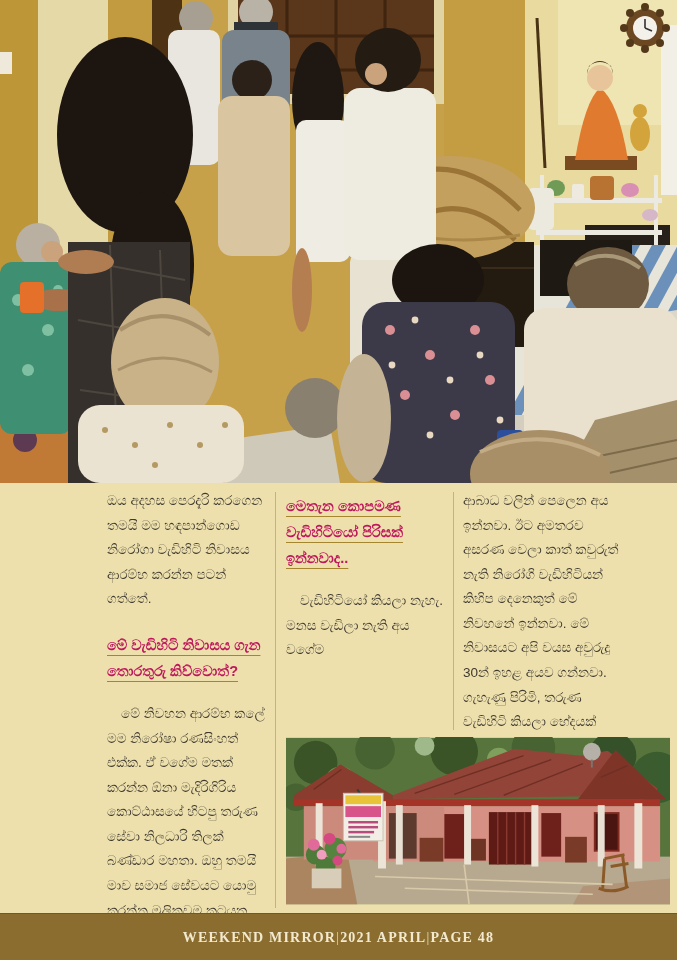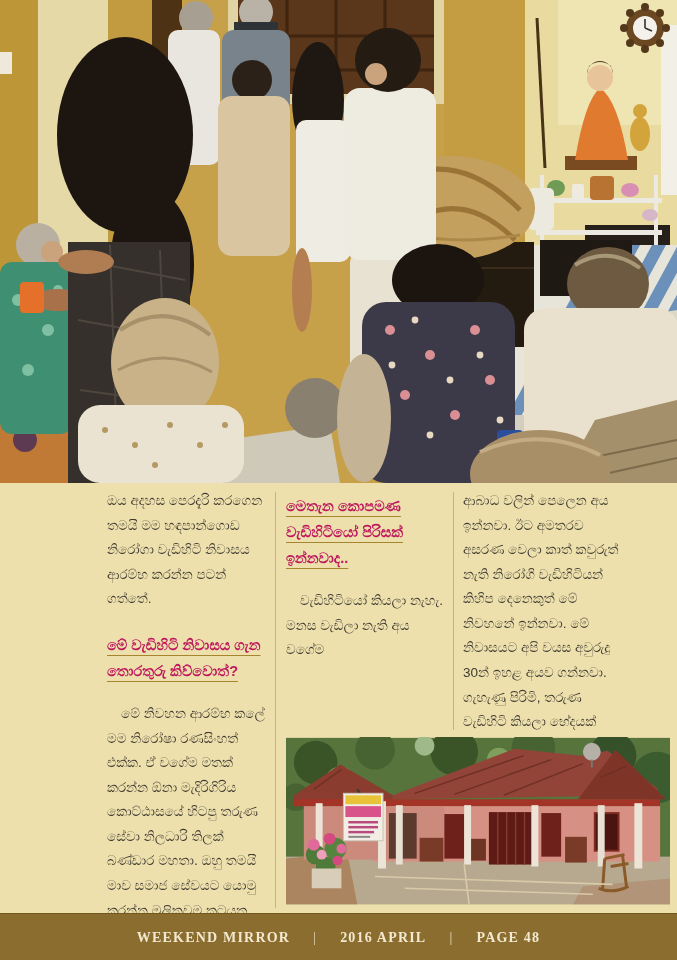--- a/index.html
+++ b/index.html
@@ -17,21 +17,21 @@
   .col p{margin:0 0 20px 0;}
   .col p.indent{text-indent:14px;}
   .subhead{margin:4px 0 18px 0;font-size:14.5px;font-weight:bold;color:#be185d;
            line-height:1.8;text-decoration:underline;text-decoration-color:#a5862e;
            text-underline-offset:5px;}
   .vdivider{position:absolute;width:1px;background:#c5b377;}
   #divider1{left:275px;top:492px;height:416px;}
   #divider2{left:453px;top:492px;height:238px;}
   .footer{position:absolute;left:0;top:913px;width:677px;height:47px;background:#8b6d2f;
           border-top:1px solid #73591f;display:flex;align-items:center;justify-content:center;
-          gap:23px;color:#f2e9cf;font-family:"Liberation Serif",serif;font-weight:bold;
+          gap:0;color:#f2e9cf;font-family:"Liberation Serif",serif;font-weight:bold;
           font-size:14px;letter-spacing:1.2px;}
   .footer .sep{font-weight:normal;opacity:.85;}
 </style>
 </head>
 <body>
 
 <div class="page">
 
   <div class="photo" id="main-photo">
     <svg width="677" height="483" viewBox="0 0 677 483" xmlns="http://www.w3.org/2000/svg">
@@ -355,18 +355,18 @@
         <line x1="90" y1="140" x2="330" y2="148"></line>
         <line x1="120" y1="152" x2="310" y2="158"></line>
         <line x1="180" y1="128" x2="185" y2="168"></line>
       </g>
     </svg>
   </div>
 
   <div class="footer">
     <span>WEEKEND MIRROR</span>
     <span class="sep">|</span>
-    <span>2016 APRIL</span>
+    <span>2021 APRIL</span>
     <span class="sep">|</span>
     <span>PAGE 48</span>
   </div>
 
 </div>
 
 </body></html>

